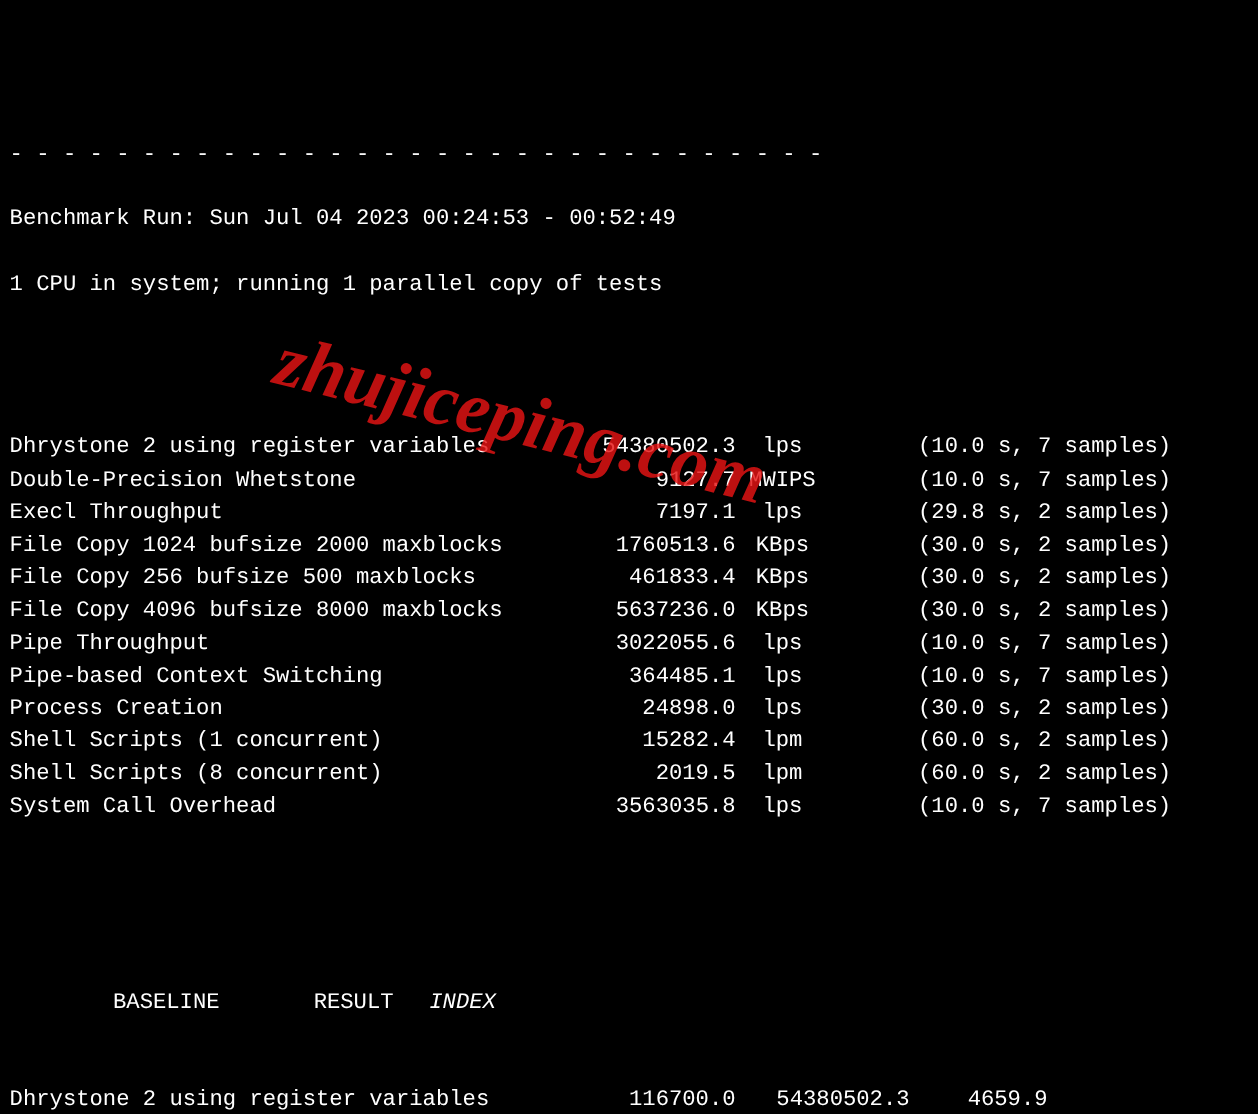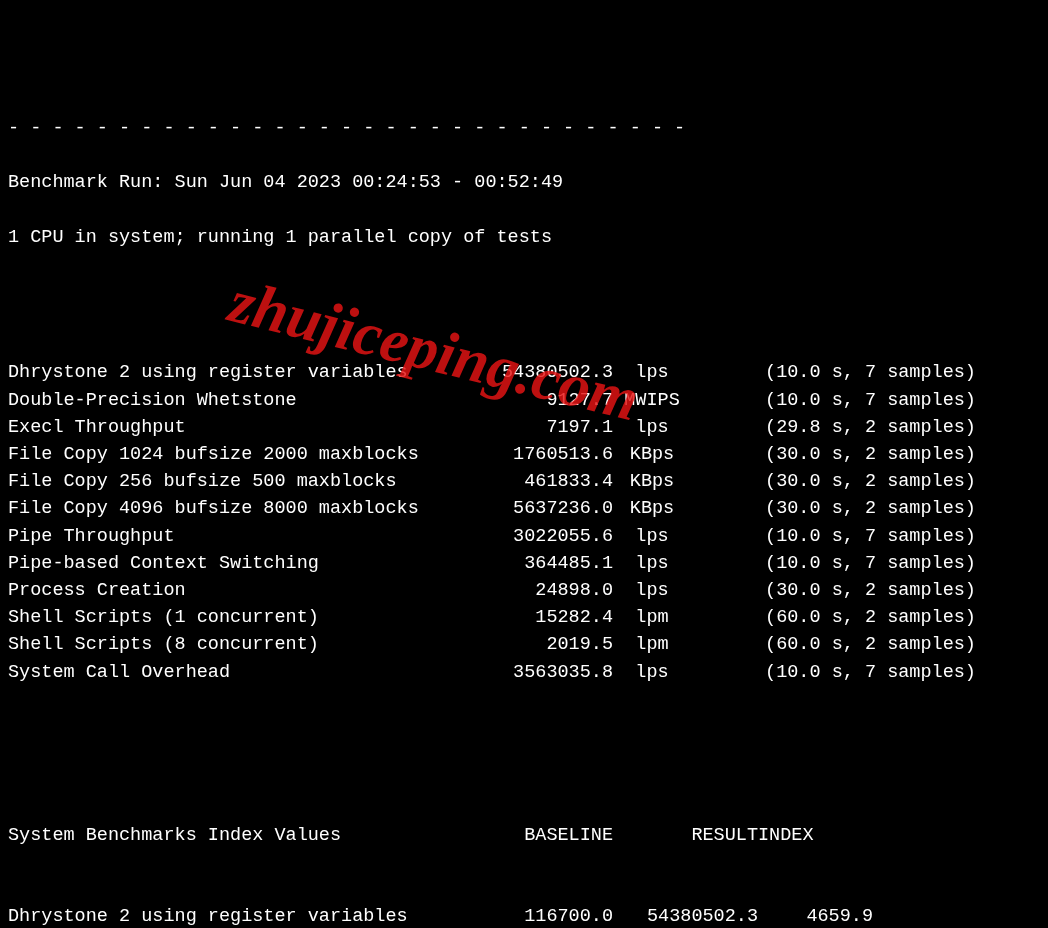--- a/index.html
+++ b/index.html
@@ -24,51 +24,50 @@
     .col-timing { flex: 1; text-align: center; padding-left: 18px; }
     .idx-row { display: flex; }
     .idx-name { width: 430px; text-align: left; }
     .idx-baseline { width: 175px; text-align: right; }
     .idx-result { width: 145px; text-align: right; }
     .idx-index { width: 115px; text-align: right; }
     .hdr-row { display: flex; }
     .hdr-name { width: 430px; text-align: left; }
     .hdr-baseline { width: 175px; text-align: right; }
     .hdr-result { width: 145px; text-align: right; }
-    .hdr-index { width: 115px; text-align: left; }
+    .hdr-index { width: 115px; text-align: center; font-style: italic; }
     .watermark {
       position: absolute;
       top: 305px;
       left: 225px;
       font-size: 62px;
       font-style: italic;
       font-weight: bold;
       color: rgba(230, 20, 20, 0.82);
       transform: rotate(14deg);
       pointer-events: none;
       letter-spacing: 0px;
       font-family: Georgia, serif;
     }
   </style>
 </head>
 <body>
 
 
 
 <div class="line">- - - - - - - - - - - - - - - - - - - - - - - - - - - - - - -</div>
-<div class="line">Benchmark Run: Sun Jun 04 2023 00:24:53 - 00:52:49</div>
+<div class="line">Benchmark Run: Sun Jul 04 2023 00:24:53 - 00:52:49</div>
 <div class="line">1 CPU in system; running 1 parallel copy of tests</div>
 <div class="line"> </div>
 
 <div id="results-block"><div class="row"><span class="col-name">Dhrystone 2 using register variables</span><span class="col-value">54380502.3</span><span class="col-unit">lps</span><span class="col-timing">(10.0 s, 7 samples)</span></div><div class="row"><span class="col-name">Double-Precision Whetstone</span><span class="col-value">9127.7</span><span class="col-unit">MWIPS</span><span class="col-timing">(10.0 s, 7 samples)</span></div><div class="row"><span class="col-name">Execl Throughput</span><span class="col-value">7197.1</span><span class="col-unit">lps</span><span class="col-timing">(29.8 s, 2 samples)</span></div><div class="row"><span class="col-name">File Copy 1024 bufsize 2000 maxblocks</span><span class="col-value">1760513.6</span><span class="col-unit">KBps</span><span class="col-timing">(30.0 s, 2 samples)</span></div><div class="row"><span class="col-name">File Copy 256 bufsize 500 maxblocks</span><span class="col-value">461833.4</span><span class="col-unit">KBps</span><span class="col-timing">(30.0 s, 2 samples)</span></div><div class="row"><span class="col-name">File Copy 4096 bufsize 8000 maxblocks</span><span class="col-value">5637236.0</span><span class="col-unit">KBps</span><span class="col-timing">(30.0 s, 2 samples)</span></div><div class="row"><span class="col-name">Pipe Throughput</span><span class="col-value">3022055.6</span><span class="col-unit">lps</span><span class="col-timing">(10.0 s, 7 samples)</span></div><div class="row"><span class="col-name">Pipe-based Context Switching</span><span class="col-value">364485.1</span><span class="col-unit">lps</span><span class="col-timing">(10.0 s, 7 samples)</span></div><div class="row"><span class="col-name">Process Creation</span><span class="col-value">24898.0</span><span class="col-unit">lps</span><span class="col-timing">(30.0 s, 2 samples)</span></div><div class="row"><span class="col-name">Shell Scripts (1 concurrent)</span><span class="col-value">15282.4</span><span class="col-unit">lpm</span><span class="col-timing">(60.0 s, 2 samples)</span></div><div class="row"><span class="col-name">Shell Scripts (8 concurrent)</span><span class="col-value">2019.5</span><span class="col-unit">lpm</span><span class="col-timing">(60.0 s, 2 samples)</span></div><div class="row"><span class="col-name">System Call Overhead</span><span class="col-value">3563035.8</span><span class="col-unit">lps</span><span class="col-timing">(10.0 s, 7 samples)</span></div></div>
 
 <div class="line"> </div>
 
 <div class="hdr-row">
-  <span class="hdr-name">System Benchmarks Index Values</span>
   <span class="hdr-baseline">BASELINE</span>
   <span class="hdr-result">RESULT</span>
   <span class="hdr-index">INDEX</span>
 </div>
 
 <div id="indices-block"><div class="idx-row"><span class="idx-name">Dhrystone 2 using register variables</span><span class="idx-baseline">116700.0</span><span class="idx-result">54380502.3</span><span class="idx-index">4659.9</span></div></div>
 
 
 
 

